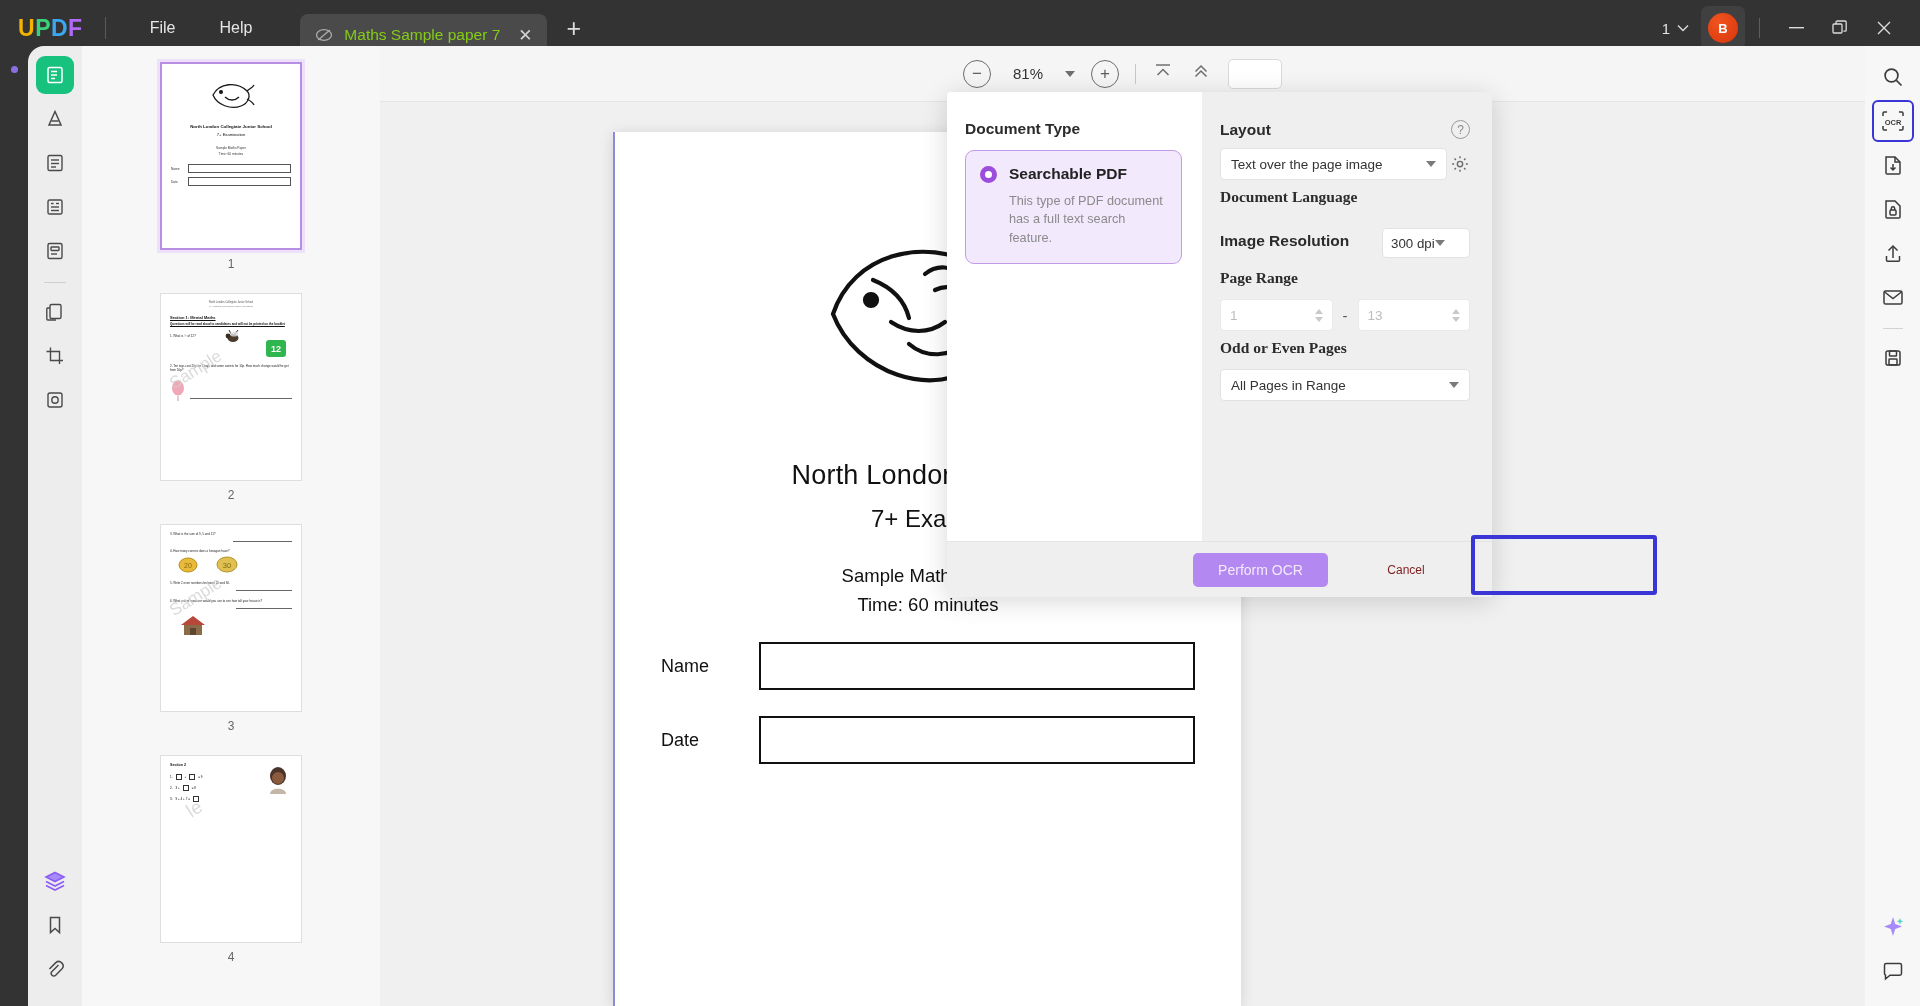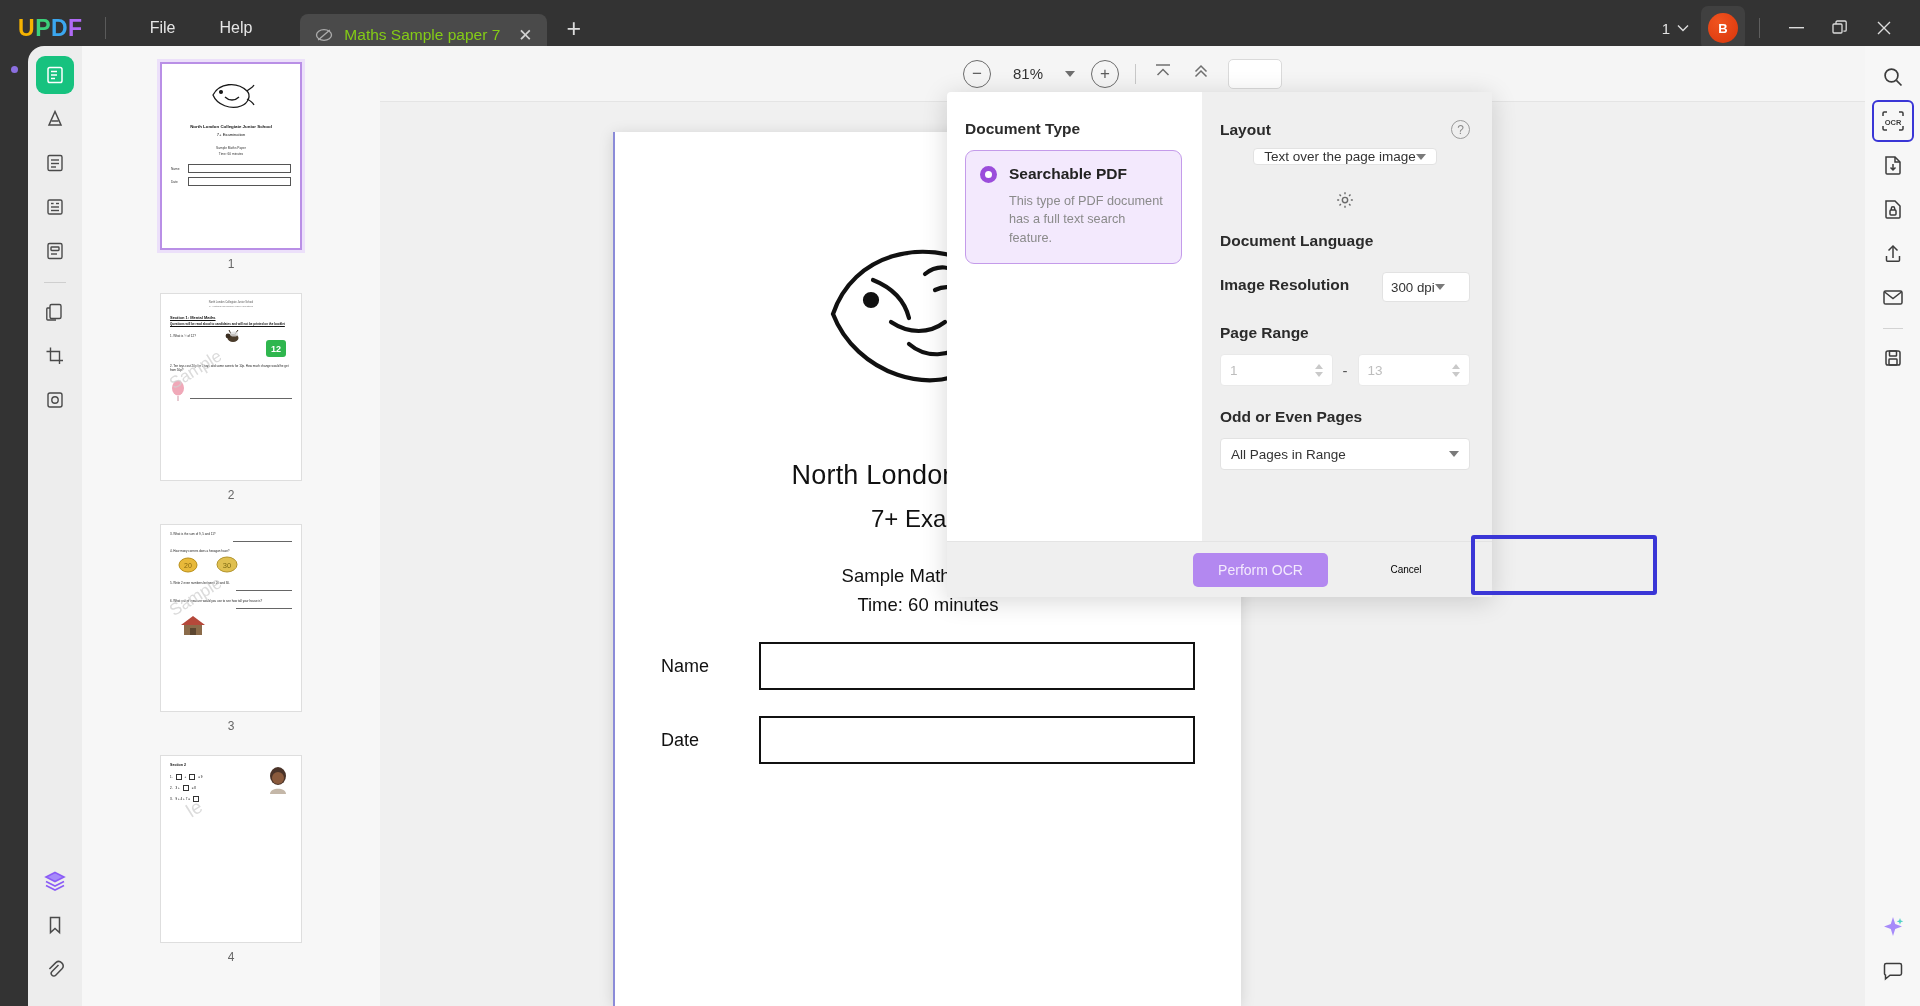--- a/index.html
+++ b/index.html
@@ -116,35 +116,35 @@
 
   
   .ocr-dialog{
     position:absolute;left:947px;top:46px;width:545px;height:505px;
     background:#ffffff;border-radius:4px;display:flex;
     box-shadow:0 4px 26px rgba(0,0,0,.16);
   }
   .ocr-left{ width:255px;padding:28px 20px 0 18px; }
   .ocr-right{ width:290px;background:#efefef;padding:28px 22px 0 18px;position:relative; }
   .sec-h{ font-size:15.5px;font-weight:bold;color:#2b2b2b;margin-bottom:12px;}
-  .sec-h.sp{ margin-top:22px; }
+  .sec-h.sp{ margin-top:8px;font-family:Liberation Serif, serif; }
   .radio-card{
     border-radius:9px;padding:14px 14px 16px 14px;margin-bottom:14px;
   }
   .radio-card.sel{ background:#f3e9fd;border:1px solid #c49bea; }
   .radio-card.unsel{ background:#f6f6f6;border:1px solid transparent; }
   .rc-top{ display:flex;align-items:center;gap:12px;}
   .radio-o{ width:17px;height:17px;border-radius:50%;border:2px solid #c7c7c7;flex:none;}
   .radio-o.on{ border:5px solid #9b4ddb;background:#fff; }
   .rc-title{ font-size:15.5px;font-weight:bold;color:#222; }
   .rc-desc{ font-size:12.7px;color:#8a8a8a;line-height:1.45;margin-top:9px;margin-left:29px; }
 
   .lbl-row{ display:flex;align-items:center;justify-content:space-between;margin-bottom:9px;}
   .help-ico{ width:19px;height:19px;border-radius:50%;border:1.4px solid #9a9a9a;color:#8a8a8a;font-size:12px;display:flex;align-items:center;justify-content:center;}
-  .sel-row{ display:flex;align-items:center;gap:25px;margin-bottom:6px;flex-direction:column;}
+  .sel-row{ display:flex;align-items:center;gap:3px;margin-bottom:6px;}
   .select{
     flex:1;height:32px;background:#fff;border:1px solid #e2e2e2;border-radius:4px;
     display:flex;align-items:center;padding:0 10px;font-size:13.5px;color:#333;
   }
   .select .sv{ flex:1; }
   .tri{ width:0;height:0;border-left:5px solid transparent;border-right:5px solid transparent;border-top:6px solid #7a7a7a;}
   .gear{ width:20px;height:20px;color:#6b6b6b;flex:none;}
   .dpi-row{ display:flex;align-items:center;justify-content:space-between;margin-bottom:11px;}
   .dpi-sel{ width:88px;height:30px;background:#fff;border:1px solid #e2e2e2;border-radius:4px;display:flex;align-items:center;padding:0 8px;font-size:13.3px;color:#333;}
   .wide-btn{
@@ -164,22 +164,22 @@
   .ocr-footer{
     position:absolute;left:0;bottom:0;width:545px;height:56px;background:#efefef;
     display:flex;align-items:center;justify-content:flex-end;gap:14px;padding-right:22px;
     border-top:1px solid #e4e4e4;
   }
   .btn-primary{
     width:135px;height:34px;border-radius:5px;background:#b388f0;color:#f3eafd;
     display:flex;align-items:center;justify-content:center;font-size:14px;
   }
   .btn-ghost{
-    width:128px;height:34px;border-radius:5px;background:transparent;color:#000000;
-    display:flex;align-items:center;justify-content:center;font-size:10px;
+    width:128px;height:34px;border-radius:5px;background:transparent;color:#7f1d1d;
+    display:flex;align-items:center;justify-content:center;font-size:12px;
   }
   .hl-box{
     position:absolute;left:1471px;top:489px;width:186px;height:60px;
     border:4px solid #3a36d6;border-radius:3px;pointer-events:none;
   }
   .sampwm{ position:absolute; color:#cfcfcf; font-size:22px; transform:rotate(-32deg); opacity:.75;}
 </style>
 </head>
 <body>
 

